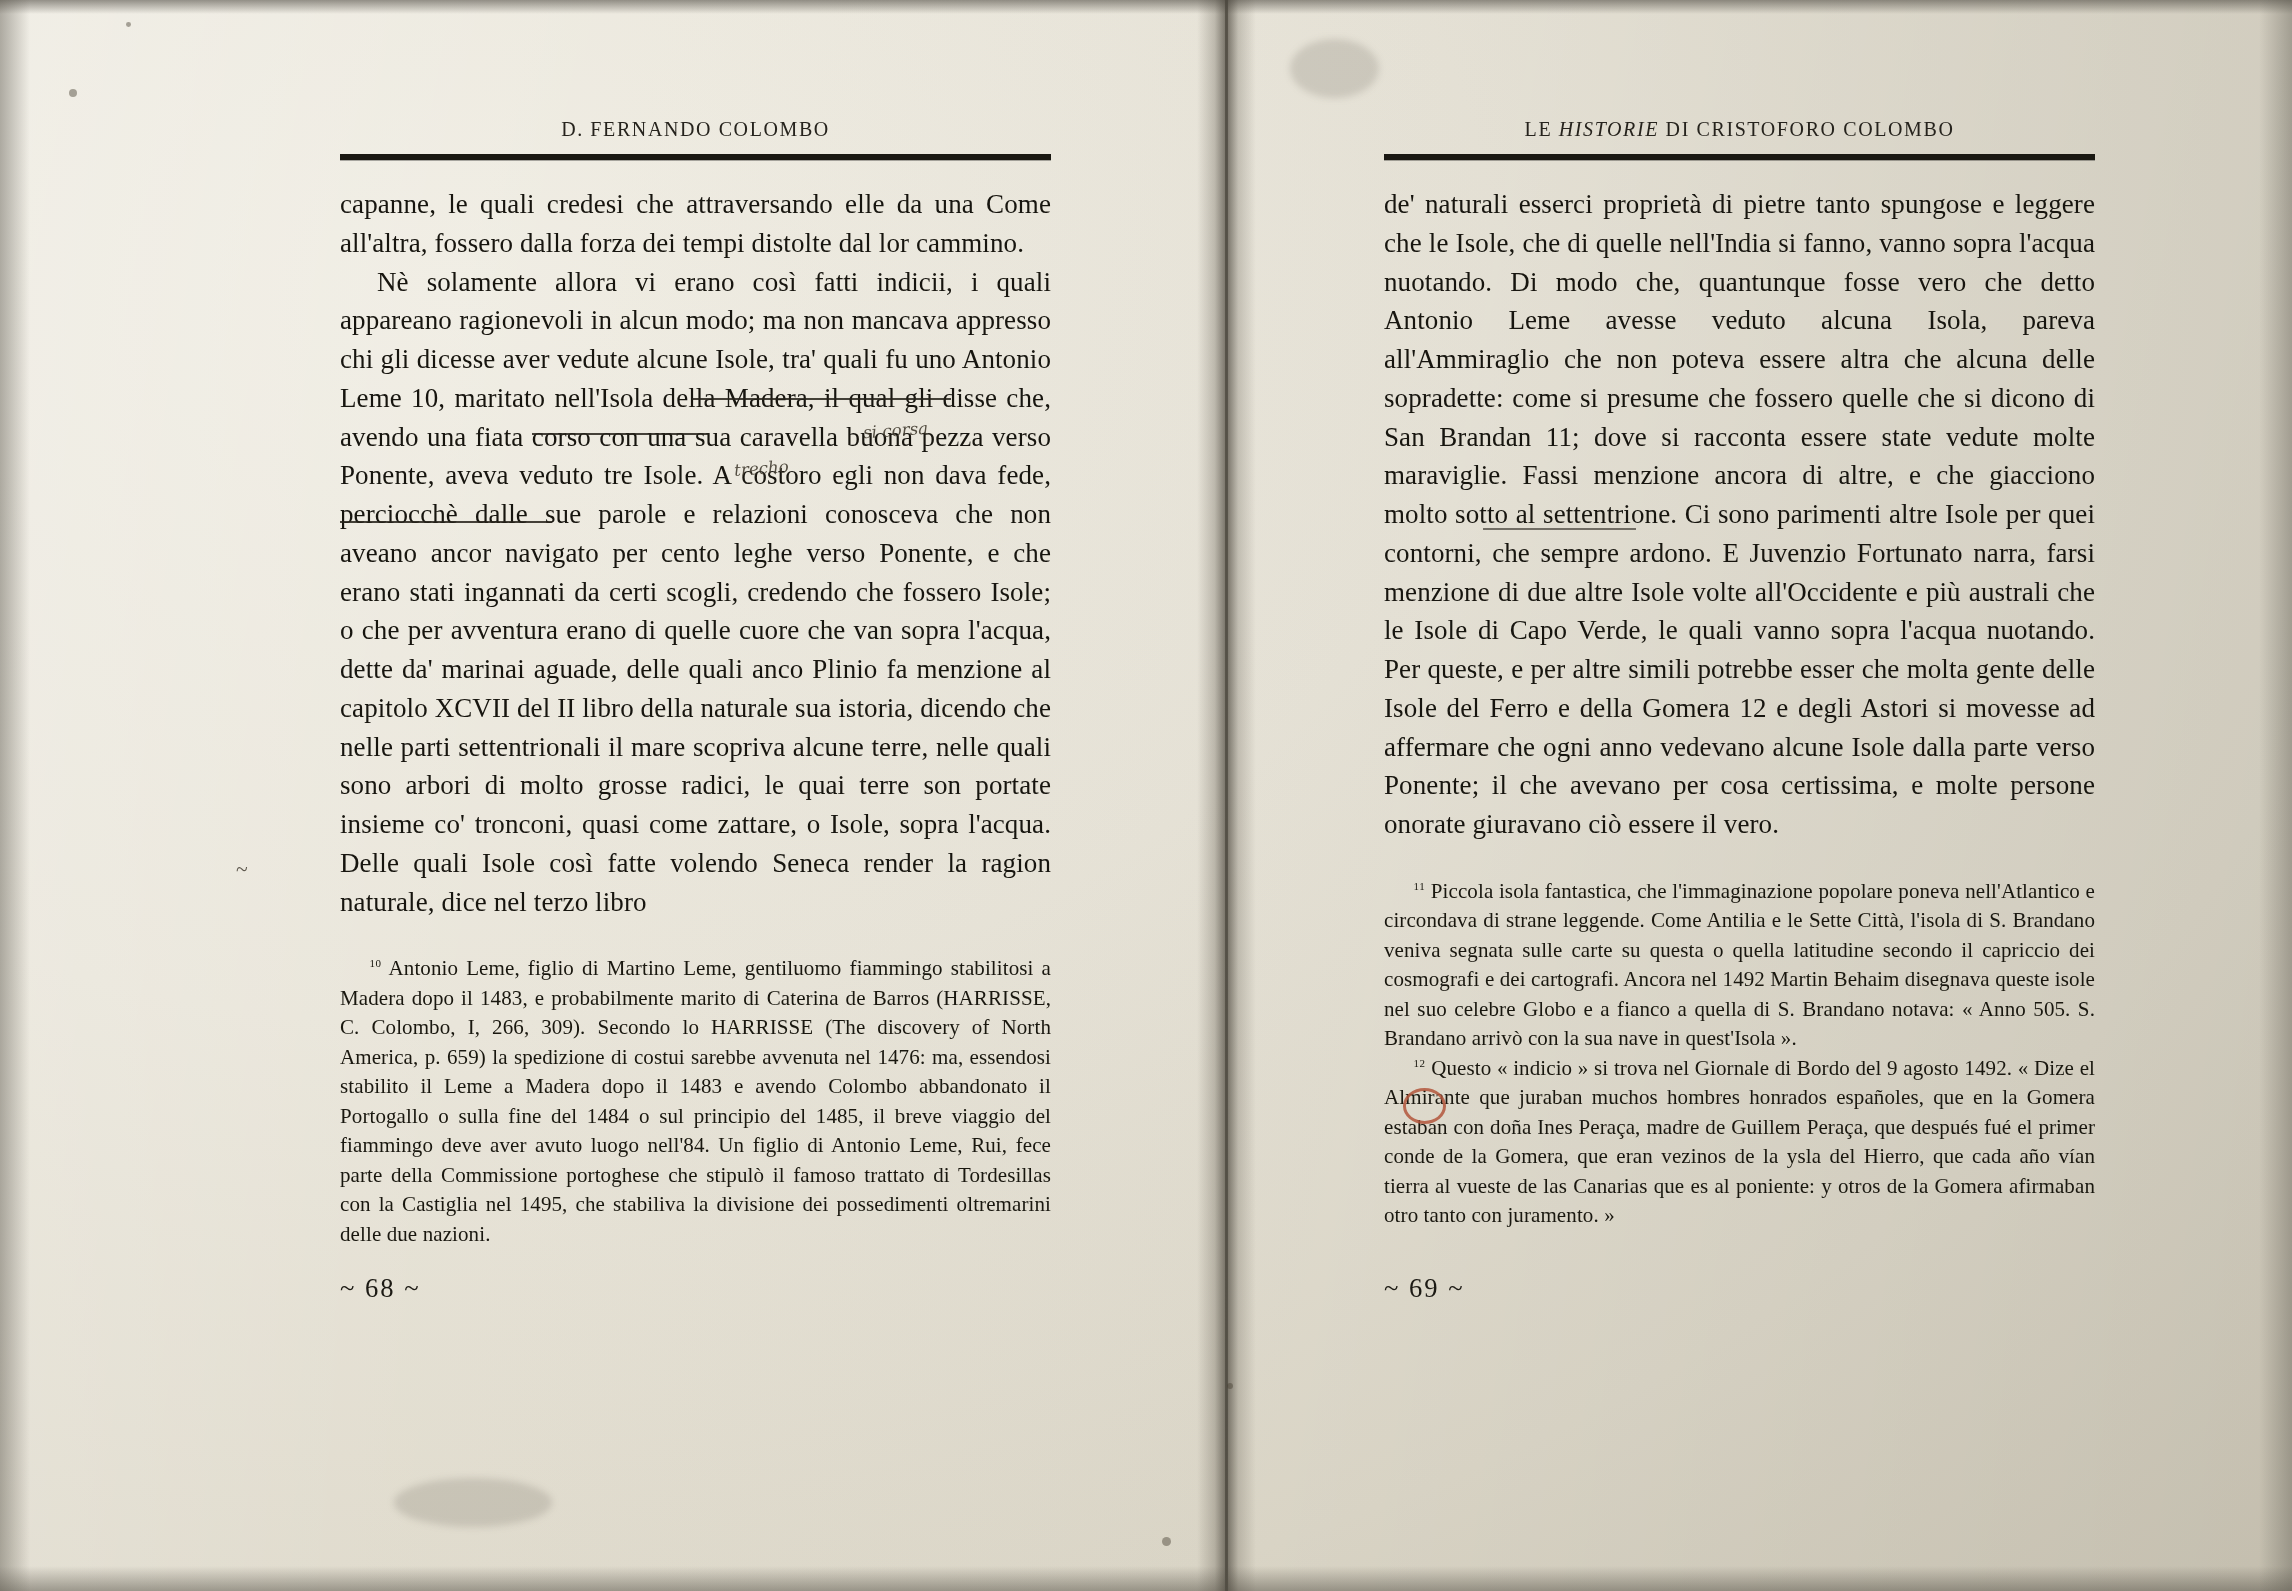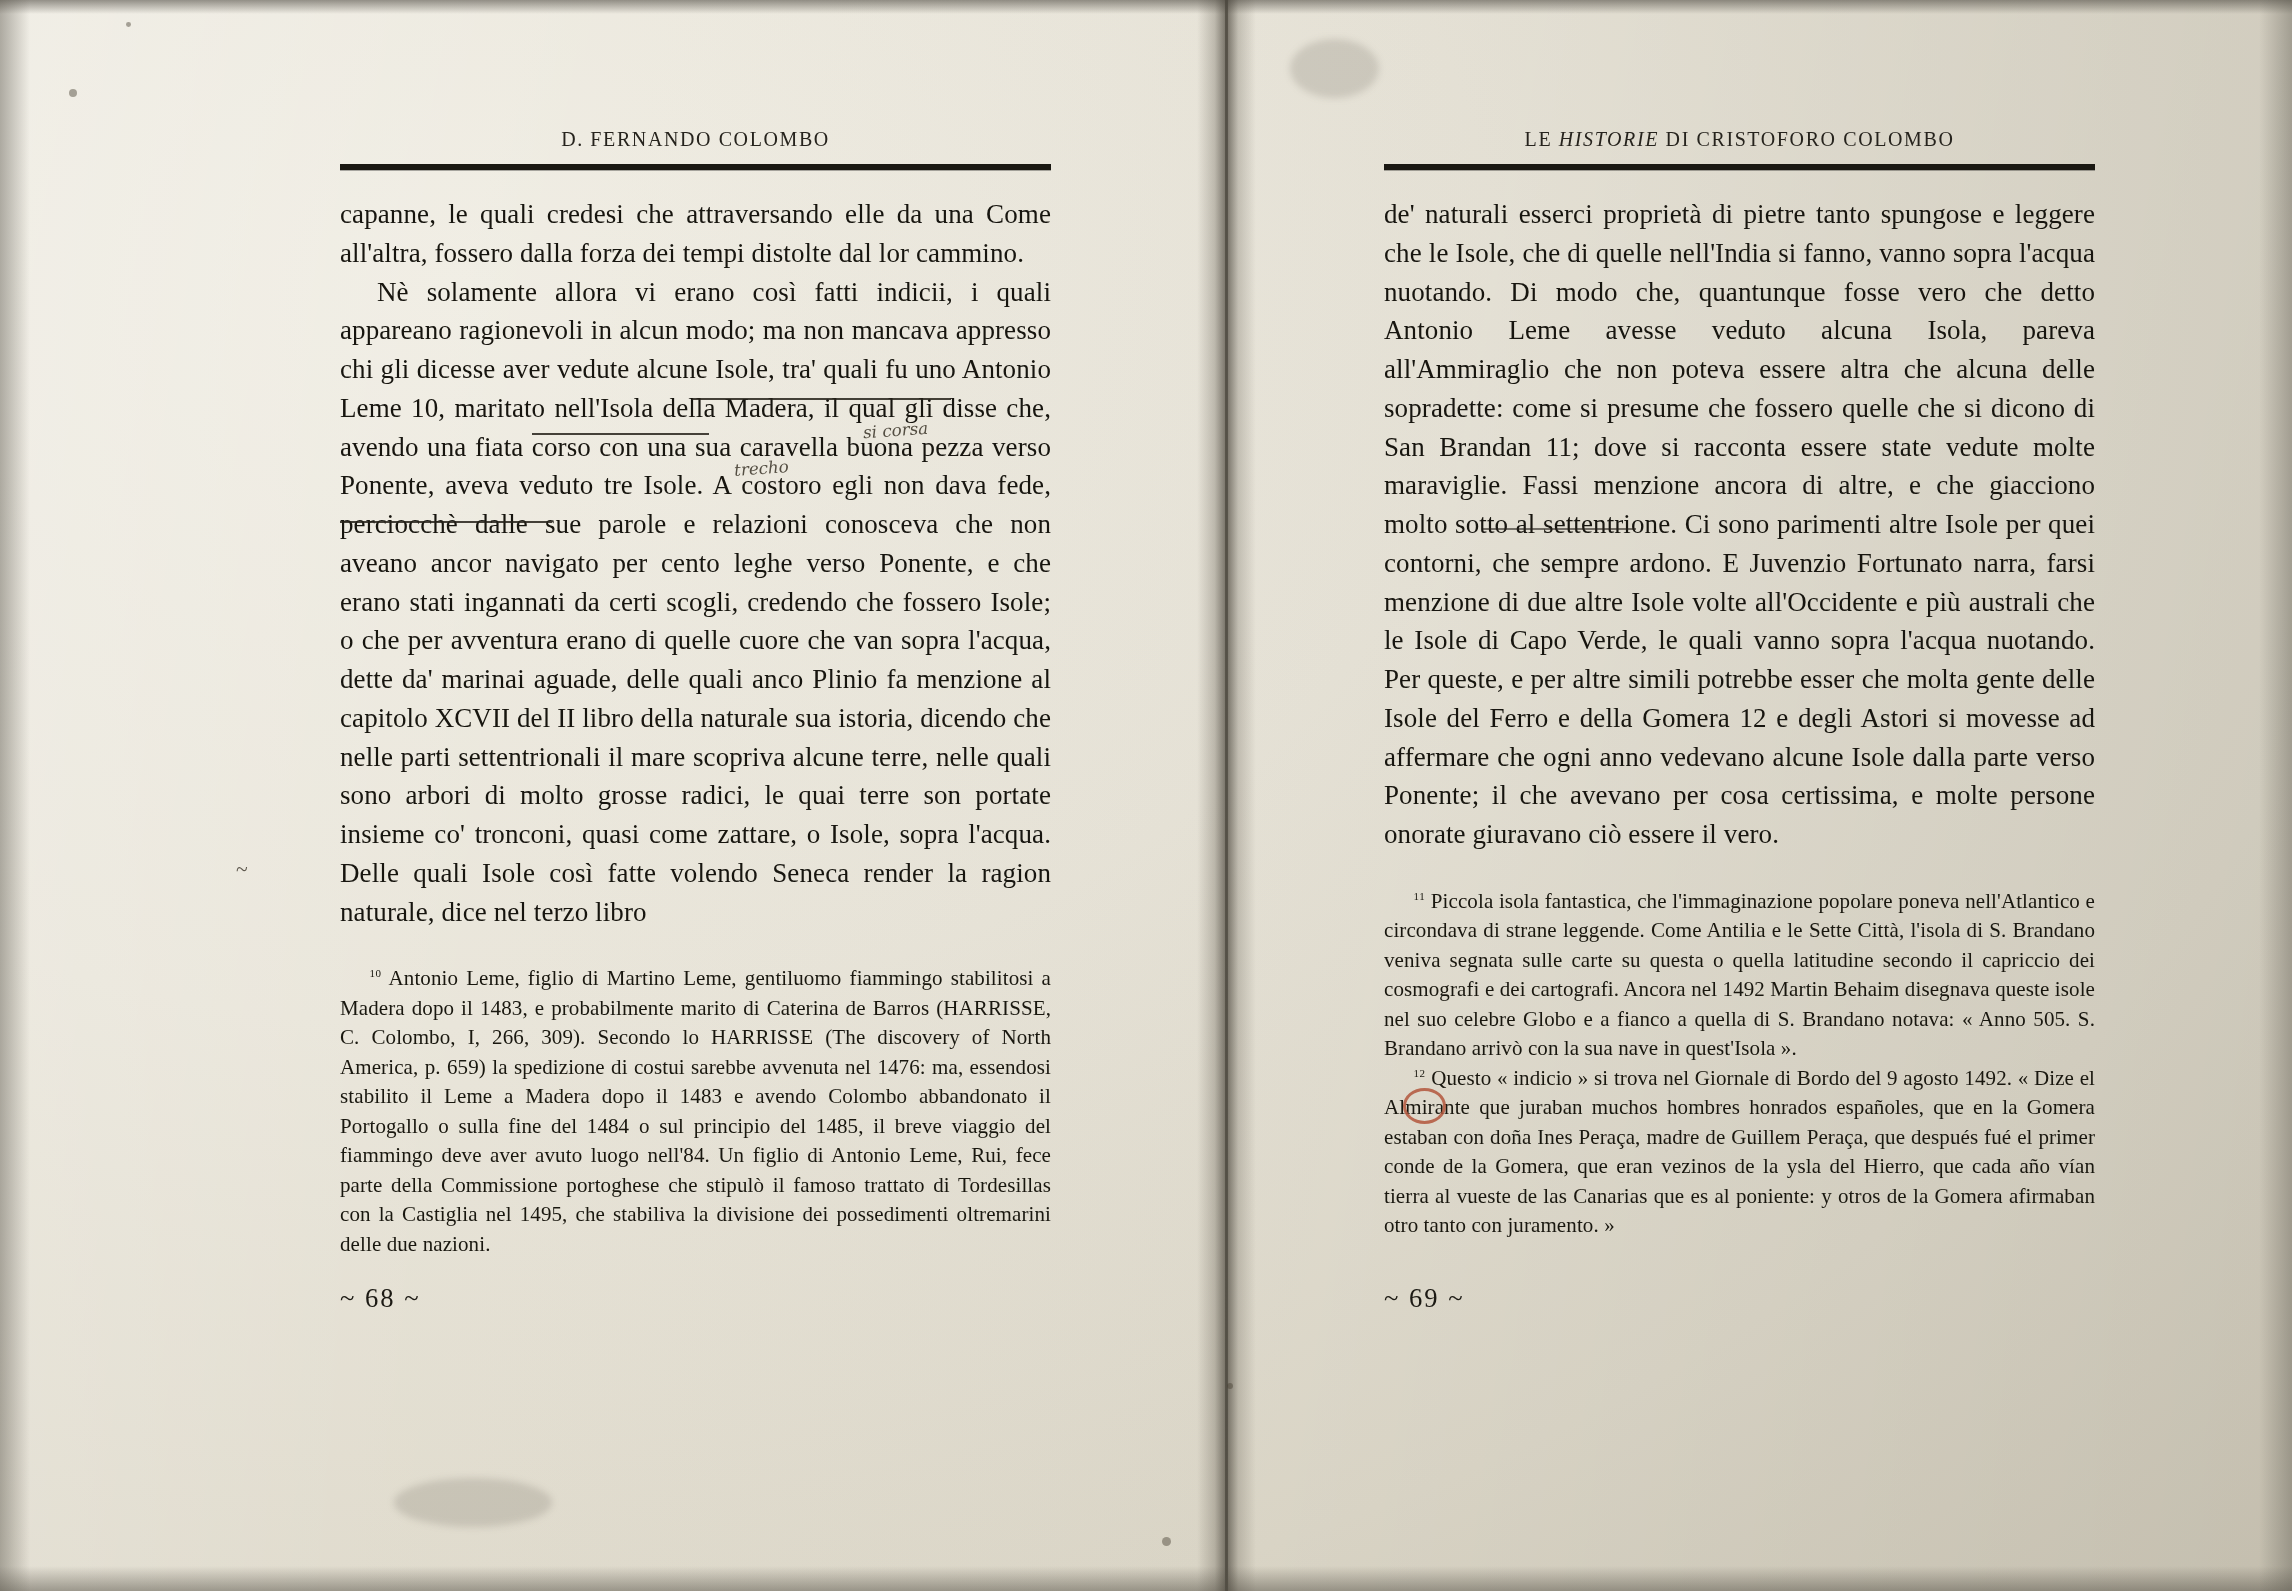--- a/index.html
+++ b/index.html
@@ -62,21 +62,21 @@
     position: absolute;
     left: 1225px;
     top: 0;
     width: 3px;
     height: 100%;
     background: rgba(60,56,48,0.55);
   }
 
   .page {
     position: absolute;
-    top: 10px;
+    top: 0;
     height: 1376px;
   }
   .page-left  { left: 0px;    width: 1212px; }
   .page-right { left: 1231px; width: 1061px; }
 
   .col {
     position: absolute;
     color: #1c1a16;
   }
   

